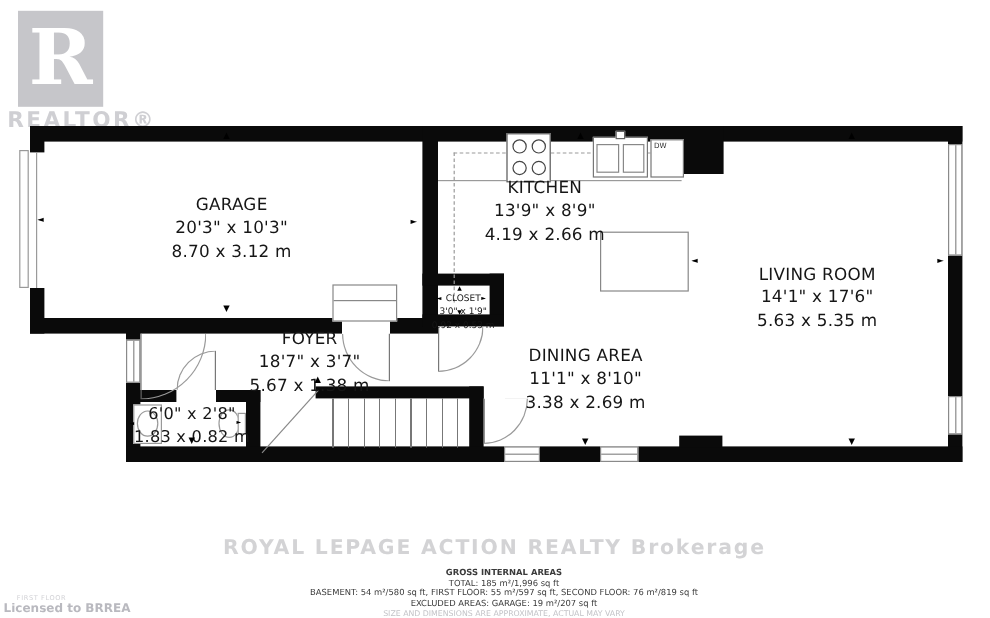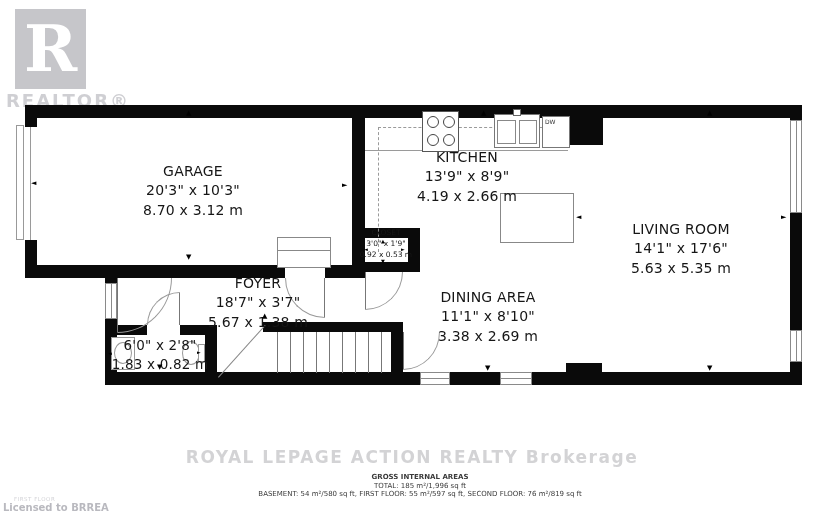--- a/index.html
+++ b/index.html
@@ -113,21 +113,21 @@
   <div class="door" style="left:285px;top:278px;width:40px;height:40px;border-left:1px solid #999;border-bottom:1px solid #999;border-right:1px solid #777;border-radius:0 0 0 100%"></div>
   <div class="door" style="left:147px;top:292px;width:33px;height:33px;border-top:1px solid #999;border-left:1px solid #999;border-right:1px solid #777;border-radius:100% 0 0 0"></div>
   <div class="door" style="left:365px;top:272px;width:38px;height:38px;border-right:1px solid #999;border-bottom:1px solid #999;border-left:1px solid #777;border-radius:0 0 100% 0"></div>
   <div class="door" style="left:403px;top:332px;width:37px;height:38px;border-right:1px solid #999;border-bottom:1px solid #999;border-left:1px solid #777;border-radius:0 0 100% 0"></div>
 
   <div class="label" style="left:103px;top:162px;width:180px">
     <div>GARAGE</div>
     <div>20'3" x 10'3"</div>
     <div>8.70 x 3.12 m</div>
   </div>
-  <div class="label" style="left:377px;top:148px;width:180px">
+  <div class="label" style="left:364px;top:148px;width:180px">
     <div>KITCHEN</div>
     <div>13'9" x 8'9"</div>
     <div>4.19 x 2.66 m</div>
   </div>
   <div class="label" style="left:591px;top:220px;width:180px">
     <div>LIVING ROOM</div>
     <div>14'1" x 17'6"</div>
     <div>5.63 x 5.35 m</div>
   </div>
   <div class="label" style="left:398px;top:288px;width:180px">
@@ -137,21 +137,21 @@
   </div>
   <div class="label" style="left:168px;top:274px;width:180px">
     <div>FOYER</div>
     <div>18'7" x 3'7"</div>
     <div>5.67 x 1.38 m</div>
   </div>
   <div class="label" style="left:70px;top:336px;width:180px;font-size:13.5px">
     <div>6'0" x 2'8"</div>
     <div>1.83 x 0.82 m</div>
   </div>
-  <div class="label label-sm" style="left:356px;top:228px;width:60px">
+  <div class="label label-sm" style="left:356px;top:244px;width:60px">
     <div>CLOSET</div>
     <div>3'0" x 1'9"</div>
     <div>0.92 x 0.53 m</div>
   </div>
 
   <span class="marker m-up" style="left:186px;top:110px"></span>
   <span class="marker m-left" style="left:31px;top:180px"></span>
   <span class="marker m-right" style="left:342px;top:182px"></span>
   <span class="marker m-down" style="left:186px;top:254px"></span>
   <span class="marker m-up" style="left:481px;top:110px"></span>
@@ -168,18 +168,20 @@
   <span class="marker sm m-down" style="left:381px;top:259px"></span>
   <span class="marker sm m-left" style="left:108px;top:351px"></span>
   <span class="marker sm m-right" style="left:197px;top:350px"></span>
 
   <div class="watermark">ROYAL LEPAGE ACTION REALTY Brokerage</div>
 
   <div class="footer">
     <div class="t">GROSS INTERNAL AREAS</div>
     <div>TOTAL: 185 m²/1,996 sq ft</div>
     <div>BASEMENT: 54 m²/580 sq ft, FIRST FLOOR: 55 m²/597 sq ft, SECOND FLOOR: 76 m²/819 sq ft</div>
+    <div>EXCLUDED AREAS: GARAGE: 19 m²/207 sq ft</div>
+    <div class="dim">SIZE AND DIMENSIONS ARE APPROXIMATE, ACTUAL MAY VARY</div>
   </div>
 
   <div class="floor-tag">FIRST FLOOR</div>
   <div class="license">Licensed to BRREA</div>
 
 </div>
 
 </body></html>

